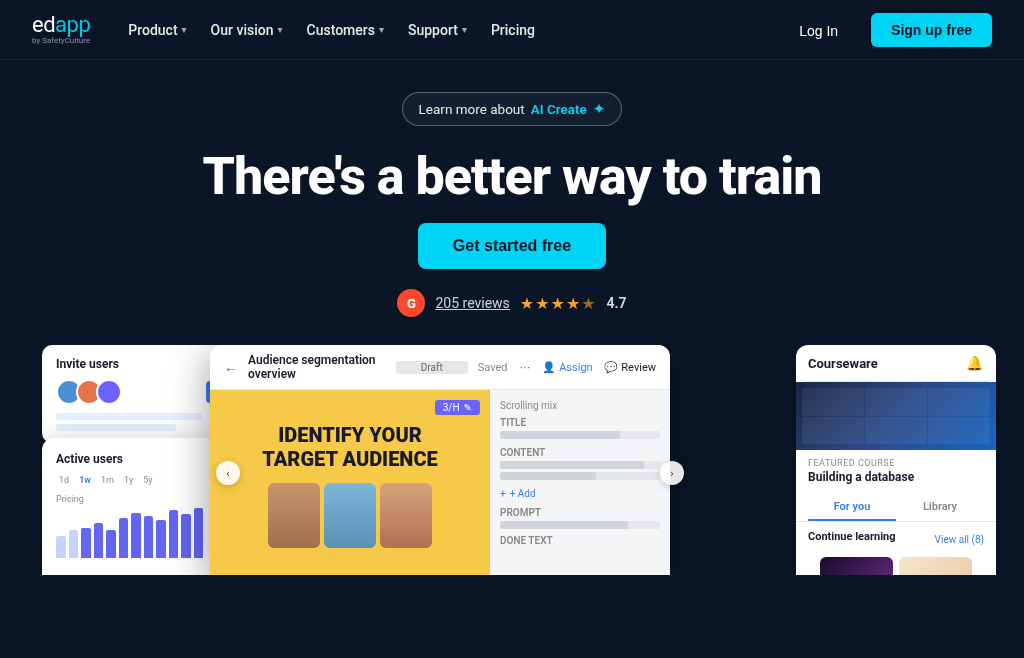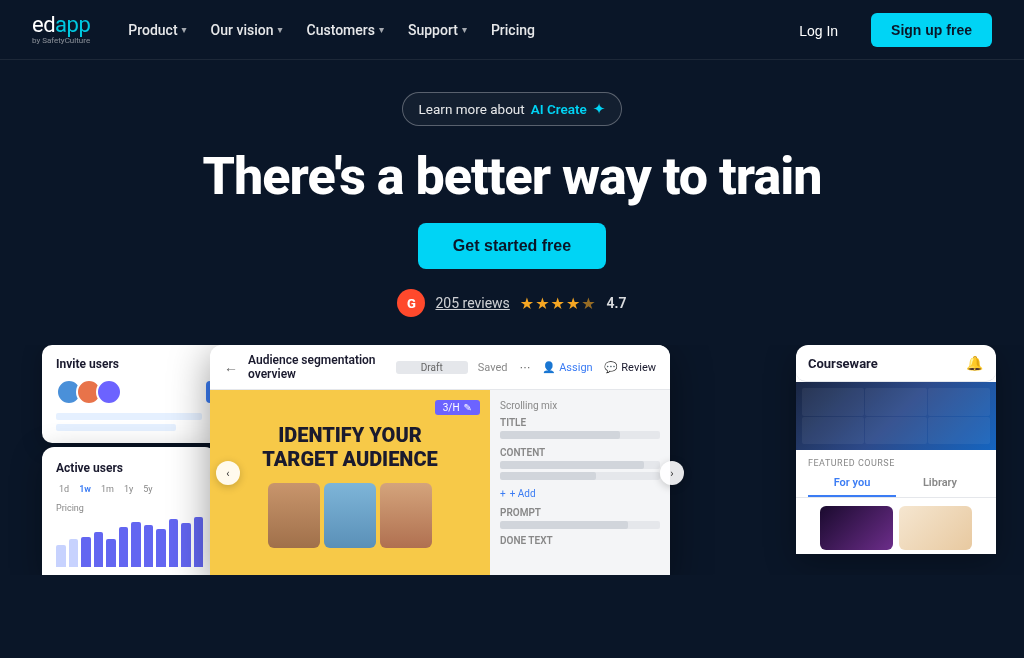--- a/index.html
+++ b/index.html
@@ -185,21 +185,21 @@
     }
 
     
     .panel-active-users {
       position: absolute;
       left: 42px;
       bottom: 0;
       width: 175px;
       background: #ffffff;
       border-radius: 12px 12px 0 0;
-      padding: 14px 14px 8px 14px;
+      padding: 14px 14px 17px 14px;
       box-shadow: 0 8px 32px rgba(0,0,0,0.3);
     }
     .panel-invite {
       position: absolute;
       left: 42px;
       top: 0;
       width: 200px;
       background: #ffffff;
       border-radius: 10px;
       padding: 12px 14px;
@@ -679,25 +679,30 @@
       <div class="cw-featured-img-overlay">
         <div class="grid-cell"></div>
           <div class="grid-cell"></div>
           <div class="grid-cell"></div>
         <div class="grid-cell"></div>
           <div class="grid-cell"></div>
           <div class="grid-cell"></div>
       </div>
     </div>
     <div class="cw-featured-label">FEATURED COURSE</div>
+    <div class="cw-featured-course">Building a database</div>
     <div class="cw-tabs">
       <div class="cw-tab active">For you</div>
       <div class="cw-tab">Library</div>
     </div>
     <div class="cw-continue">
+      <div class="cw-continue-row">
+        <span class="cw-continue-title">Continue learning</span>
+        <span class="cw-continue-link">View all (8)</span>
+      </div>
       <div class="cw-course-cards">
         <div class="cw-course-card">
           <div class="cw-card-img cyber"></div>
 
         </div>
         <div class="cw-course-card">
           <div class="cw-card-img auction"></div>
 
         </div>
       </div>

